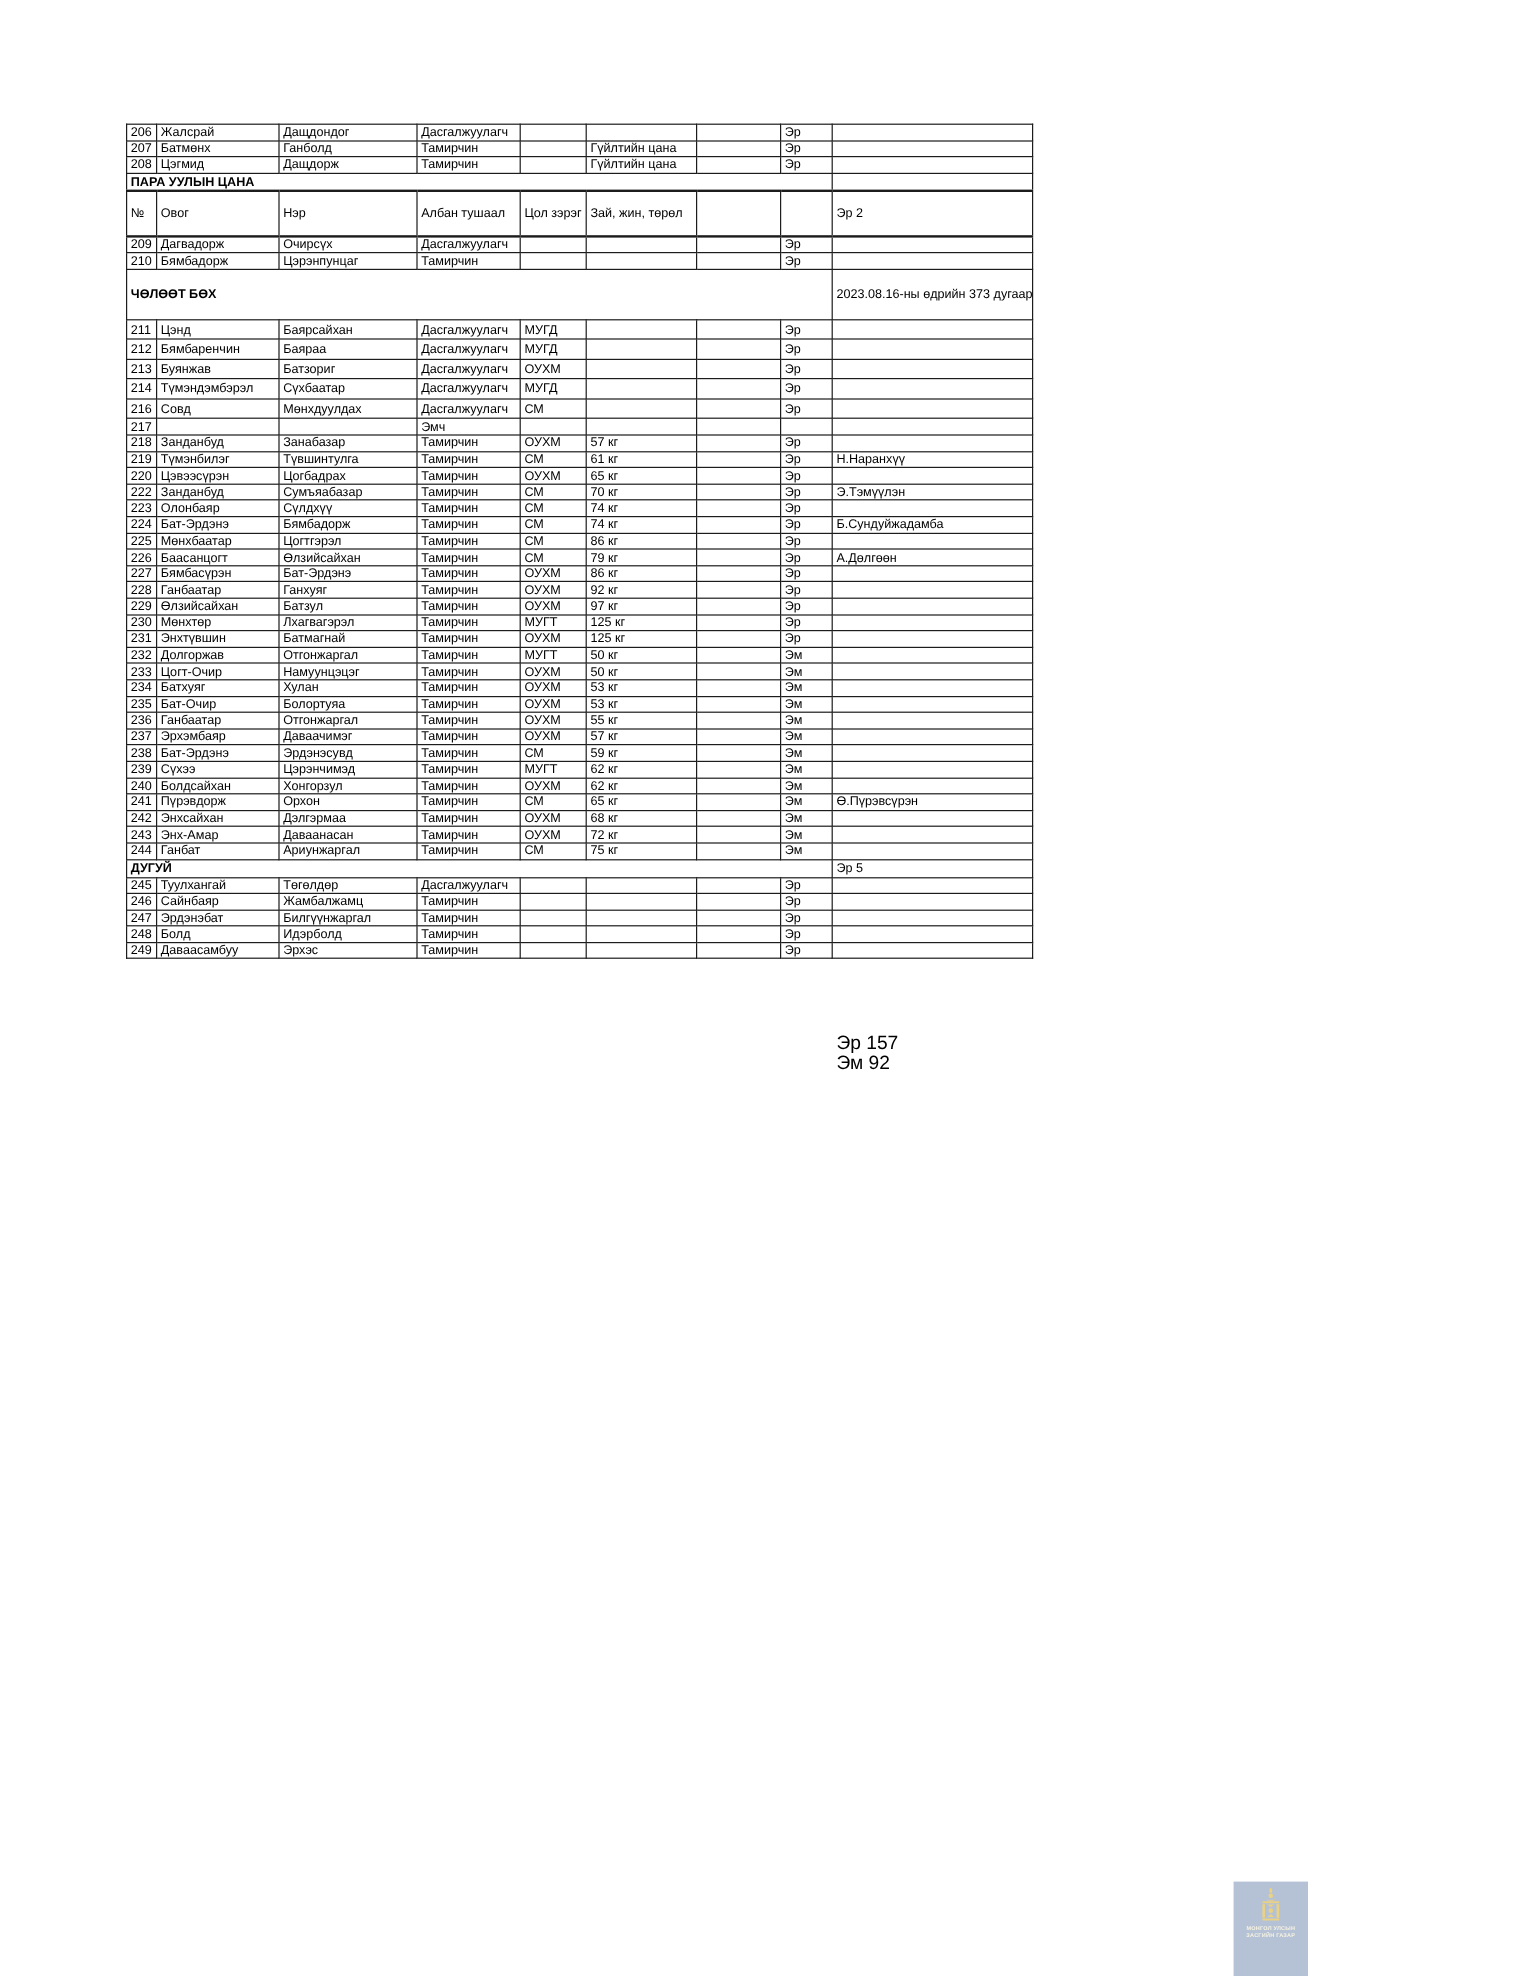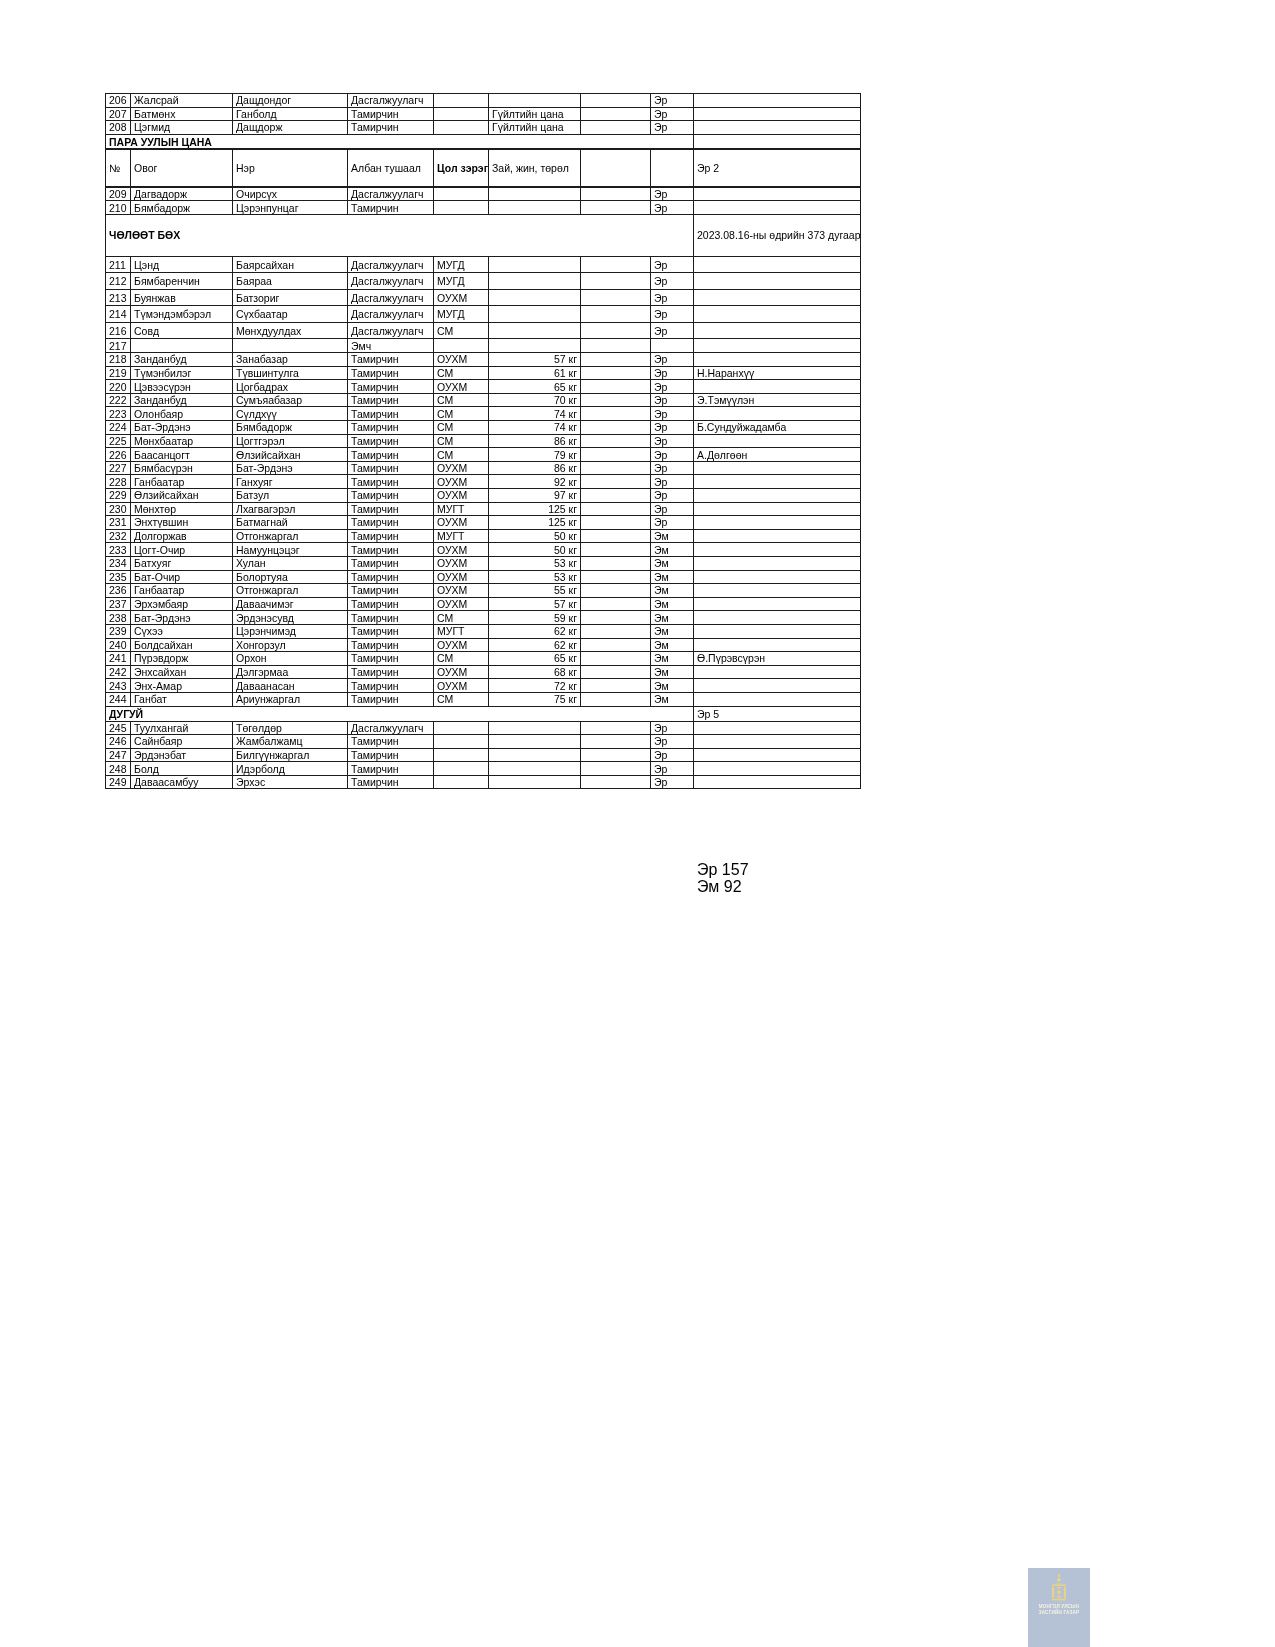--- a/index.html
+++ b/index.html
@@ -5,21 +5,21 @@
   html,body{margin:0;padding:0;background:#e8e8e8;}
   .page{
     position:relative;
     width:1275px;height:1647px;
     background:#ffffff;
     font-family:"Liberation Sans", sans-serif;
     color:#000;
     overflow:hidden;
   }
   table.roster{
-    position:absolute;left:105px;top:93px;
+    position:absolute;left:105px;top:103px;
     width:755px;
     border-collapse:collapse;
     table-layout:fixed;
   }
   table.roster td{
     border:1px solid #1c1c1c;
     font-size:10.5px;
     line-height:12px;
     padding:0 3px;
     vertical-align:middle;
@@ -28,23 +28,23 @@
   }
   tr.r{height:13.6px;}
   tr.tall{height:16.5px;}
   tr.hdr{height:38px;}
   tr.title{height:15px;}
   tr.free{height:42px;}
   td.bt{border-top-width:2px;}
   td.bb{border-bottom-width:2px;}
   td.c0{border-left-width:2px;padding:0 1px 0 2px;}
   td.c8{border-right-width:2px;padding:0 4px;}
-  td.center{text-align:right;}
+  td.center{text-align:left;}
   tr.hdr td{border-top-width:2px;border-bottom-width:2px;}
-  td.wrap{white-space:normal;line-height:11.5px;font-weight:bold;}
+  td.wrap{white-space:normal;line-height:11.5px;}
   td.title-left{
     border-left:none;border-right:none;
     font-weight:bold;font-size:10.8px;
     padding-left:1px;
     margin-left:12px;
   }
   td.free-left{
     border:none;
     font-weight:bold;font-size:10.8px;
     vertical-align:middle;

